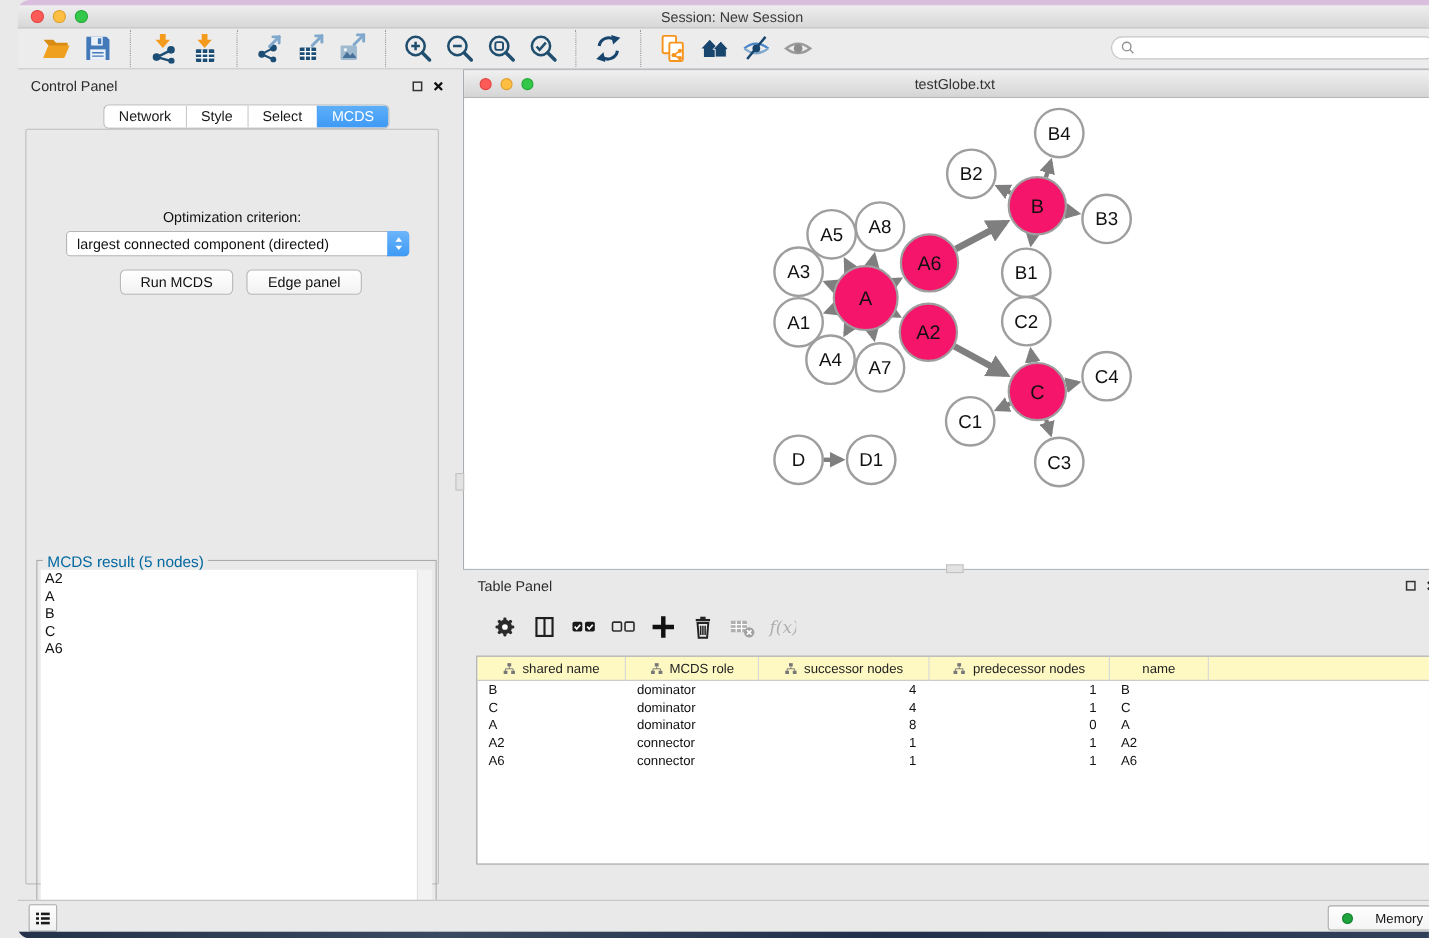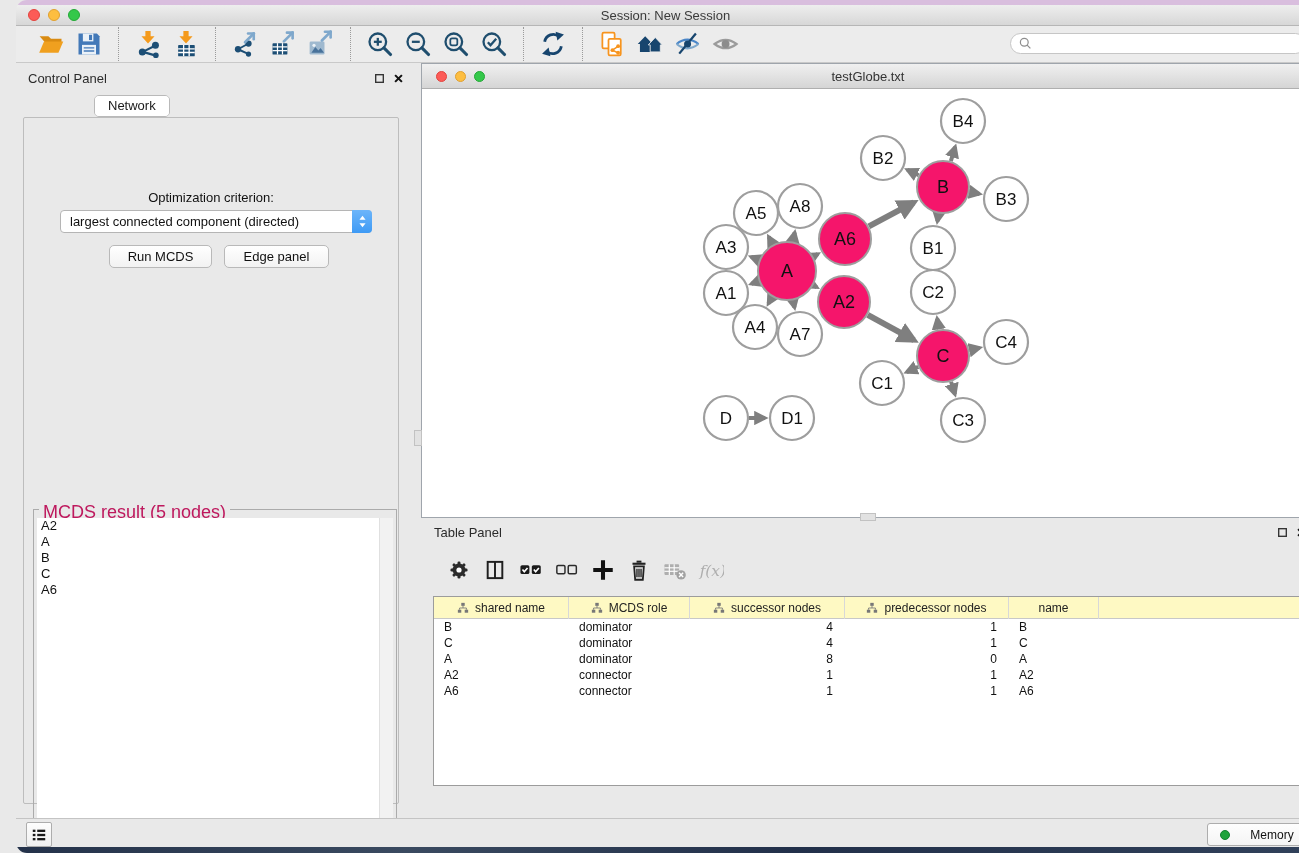--- a/index.html
+++ b/index.html
@@ -41,21 +41,21 @@
   .panel-btn { width:14px; height:14px; border:none; background:transparent; padding:0; cursor:default; }
   .panel-btn svg { width:11px; height:11px; }
 
   
   .control-panel { position:absolute; left:0; top:63px; width:390px; height:754px; }
   .cp-header { position:absolute; left:12px; top:8px; }
   .cp-float { position:absolute; left:356px; top:9px; }
   .cp-close { position:absolute; left:375px; top:9px; }
   .seg-tabs { position:absolute; display:flex; height:22px; border:1px solid #B9B9B9; border-radius:5px;
       overflow:hidden; background:#FFFFFF; }
-  .cp-tabs { left:78px; top:32px;flex-direction:column; }
+  .cp-tabs { left:78px; top:32px; }
   .seg-tab { padding:0 13px; line-height:20px; font-size:13px; color:#1A1A1A; background:#FFFFFF;
       border-left:1px solid #C9C9C9; cursor:default; }
   .seg-tab:first-child { border-left:none; }
   .seg-tab.active { background:linear-gradient(#5FAFF9,#3E9AF5); color:#FFFFFF; border-left-color:#3E9AF5; }
   .cp-content { position:absolute; left:7px; top:54px; width:376px; height:687px;
       border:1px solid #BDBDBD; border-radius:2px; background:#E9E9E9; }
   .opt-label { position:absolute; left:0; width:100%; top:72px; text-align:center; font-size:13px; color:#111; }
   .criterion-select { position:absolute; left:36px; top:92px; width:312px; height:23px; background:#FFFFFF;
       border:1px solid #B5B5B5; border-radius:4px; display:flex; align-items:center; cursor:default; }
   .criterion-select .sel-text { font-size:13px; color:#111; padding-left:9px; flex:1 1 auto;
@@ -64,21 +64,21 @@
       background:linear-gradient(#6CB5FA,#3E9AF5); border-radius:0 4px 4px 0; display:flex;
       align-items:center; justify-content:center; }
   .criterion-select .spinner svg { width:9px; height:15px; }
   .cp-btn { position:absolute; top:127px; height:23px; background:linear-gradient(#FFFFFF,#F2F2F2);
       border:1px solid #B9B9B9; border-radius:5px; font-size:13px; color:#111;
       font-family:"Liberation Sans", sans-serif; cursor:default; }
   .btn-run { left:85px; width:103px; }
   .btn-closepanel { left:200px; width:105px; }
   .result-box { position:absolute; left:9px; top:391px; width:364px; height:345px; border:1px solid #ABABAB; }
   .result-title { position:absolute; left:5px; top:-8px; background:#E9E9E9; padding:0 4px;
-      font-size:18px; color:#be185d; }
+      font-size:14px; color:#0369a1; }
   .result-list { position:absolute; left:3px; top:8px; width:344px; height:334px; background:#FFFFFF;
       overflow:hidden; }
   .result-scroll { position:absolute; right:3px; top:8px; width:14px; height:334px; background:#F2F2F2;
       border-left:1px solid #E0E0E0; }
   .result-item { font-size:13px; color:#111; line-height:16px; padding-left:4px; }
 
   
   .network-window { position:absolute; left:405px; top:63px; width:894px; height:455px;
       border:1px solid #9FA5AC; background:#FFFFFF; }
   .nw-titlebar { position:absolute; left:0; top:0; width:100%; height:25px;

